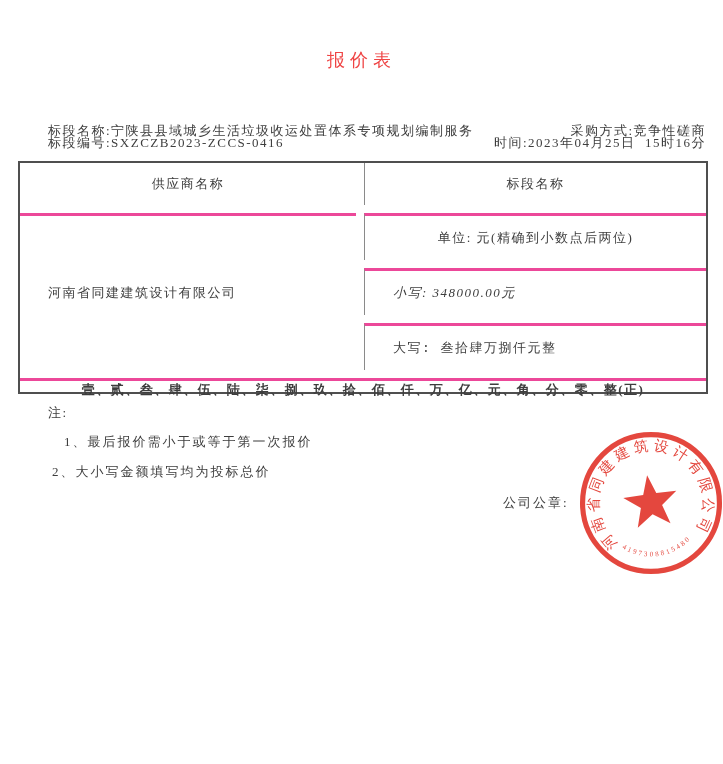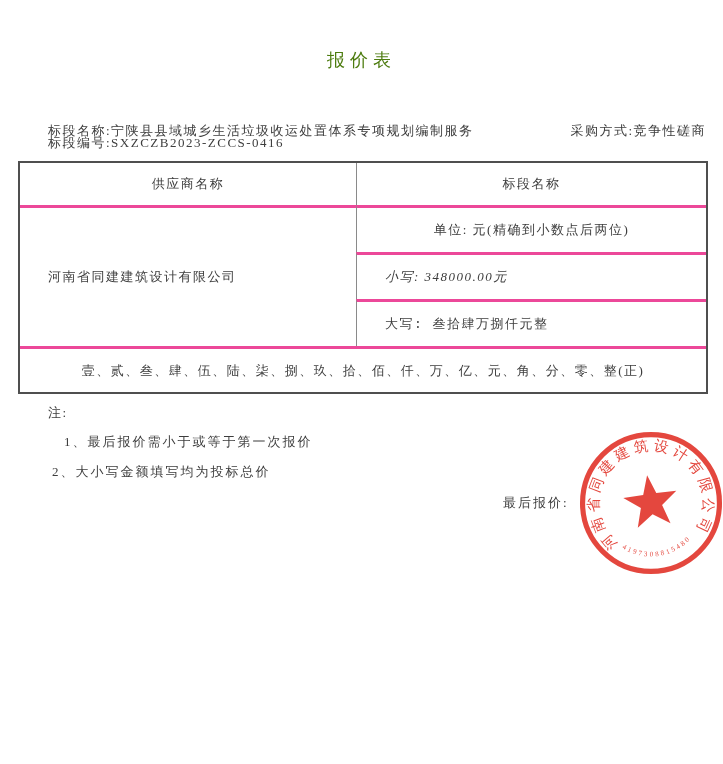--- a/index.html
+++ b/index.html
@@ -15,21 +15,21 @@
     font-size: 13px;
   }
   .doc-title {
     position: absolute;
     top: 48px;
     left: 0;
     width: 100%;
     text-align: center;
     font-size: 18px;
     letter-spacing: 5px;
-    color: #4d7c0f;
+    color: #ef4444;
   }
   .info-line {
     position: absolute;
     left: 48px;
     right: 17px;
     display: flex;
     justify-content: space-between;
     letter-spacing: 1.5px;
     white-space: pre;
   }
@@ -39,33 +39,34 @@
     position: absolute;
     left: 18px;
     top: 161px;
     width: 690px;
     height: 233px;
     border: 2px solid #4f4f4f;
     display: grid;
     grid-template-columns: 336px 1fr;
     grid-template-rows: 42px 47px 47px 47px 1fr;
     letter-spacing: 1.5px;
+    gap: 8px;
   }
   .cell { display: flex; align-items: center; white-space: pre; }
   .cell.center { justify-content: center; }
   .cell.left-pad { padding-left: 28px; }
   .bt { border-top: 3px solid #ec4899; }
   .bl { border-left: 1px solid #8a8a8a; }
   .th-supplier      { grid-column: 1; grid-row: 1; }
   .th-quote         { grid-column: 2; grid-row: 1; }
   .td-supplier-name { grid-column: 1; grid-row: 2 / span 3; }
   .td-unit          { grid-column: 2; grid-row: 2; }
   .td-lower         { grid-column: 2; grid-row: 3; font-style: italic; }
   .td-upper         { grid-column: 2; grid-row: 4; font-family: Liberation Mono, monospace; }
-  .td-numerals      { grid-column: 1 / span 2; grid-row: 5; }
+  .td-numerals      { grid-column: 1 / span 2; grid-row: 5; font-weight: bold; }
   .notes-label { position: absolute; left: 48px; top: 404px; letter-spacing: 1.5px; }
   .note-1 { position: absolute; left: 32px; top: 433px; letter-spacing: 2px; margin-left: 32px; }
   .note-2 { position: absolute; left: 52px; top: 463px; letter-spacing: 2px; }
   .seal-label { position: absolute; left: 503px; top: 494px; letter-spacing: 2px; }
   .seal-stamp {
     position: absolute;
     left: 576px;
     top: 427px;
     width: 150px;
     height: 152px;
@@ -79,37 +80,38 @@
 
   <div class="doc-title">报价表</div>
 
   <div class="info-line info-line-1">
     <span>标段名称:宁陕县县域城乡生活垃圾收运处置体系专项规划编制服务</span>
     <span>采购方式:竞争性磋商</span>
   </div>
 
   <div class="info-line info-line-2">
     <span>标段编号:SXZCZB2023-ZCCS-0416</span>
+    <span>时间:2023年04月25日  15时16分</span>
   </div>
 
   <div class="quote-table">
     <div class="cell center th-supplier">供应商名称</div>
     <div class="cell center th-quote bl">标段名称</div>
     <div class="cell left-pad td-supplier-name bt">河南省同建建筑设计有限公司</div>
     <div class="cell center td-unit bt bl">单位: 元(精确到小数点后两位)</div>
     <div class="cell left-pad td-lower bt bl">小写: 348000.00元</div>
     <div class="cell left-pad td-upper bt bl">大写: 叁拾肆万捌仟元整</div>
     <div class="cell center td-numerals bt">壹、贰、叁、肆、伍、陆、柒、捌、玖、拾、佰、仟、万、亿、元、角、分、零、整(正)</div>
   </div>
 
   <div class="notes-label">注:</div>
   <div class="note-1">1、最后报价需小于或等于第一次报价</div>
   <div class="note-2">2、大小写金额填写均为投标总价</div>
 
-  <div class="seal-label">最后报价:</div>
+  <div class="seal-label">公司公章:</div>
 
   <svg class="seal-stamp" viewBox="0 0 160 160">
     <circle cx="80" cy="80" r="73" fill="none" stroke="#e23a30" stroke-width="5.5"></circle>
     <g transform="rotate(-8 80 80)">
       <defs>
         <path id="sealNameArc" d="M 40.4 119.6 A 56 56 0 1 1 119.6 119.6" fill="none"></path>
         <path id="sealCodeArc" d="M 28.3 104.1 A 57 57 0 0 0 131.7 104.1" fill="none"></path>
       </defs>
       <text font-size="15.5" fill="#e23a30" letter-spacing="4.5">
         <textPath href="#sealNameArc" startOffset="50%" text-anchor="middle">河南省同建建筑设计有限公司</textPath>

